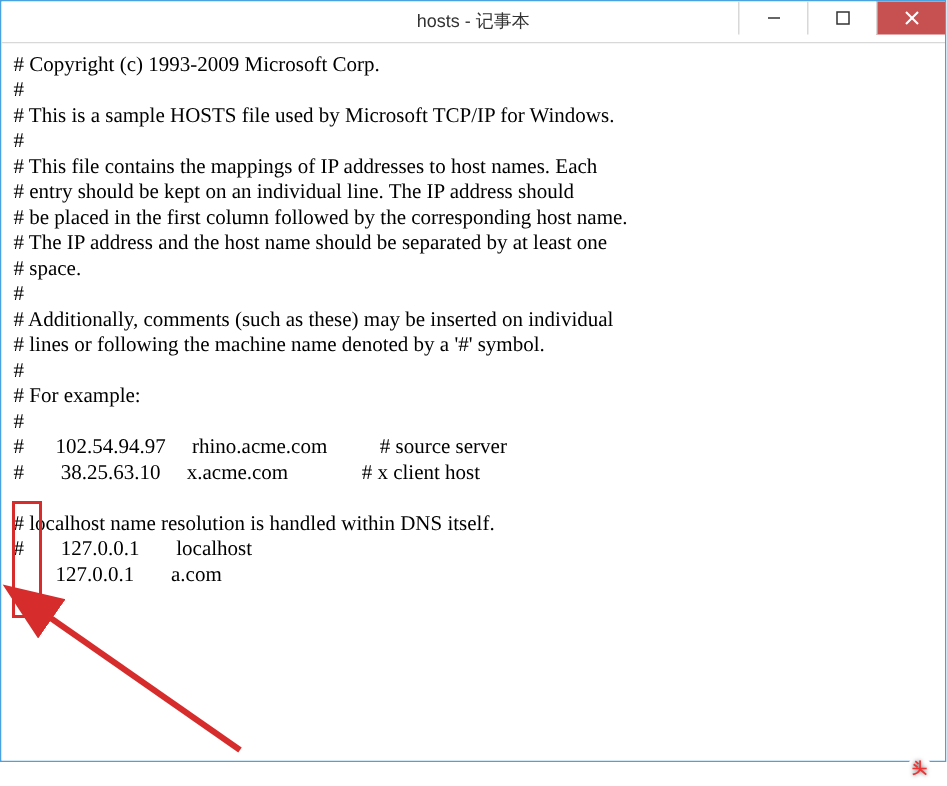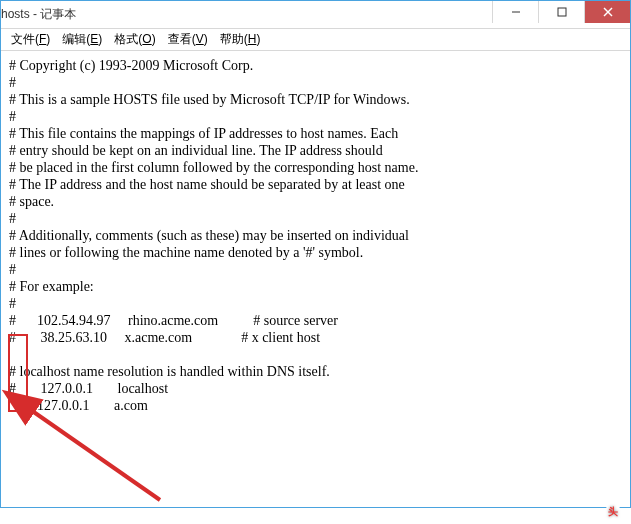--- a/index.html
+++ b/index.html
@@ -17,21 +17,21 @@
   display: flex; flex-direction: column;
 }
 .titlebar {
   height: 28px;
   background: #fff;
   border-bottom: 1px solid #d8d8d8;
   display: flex; align-items: center;
   position: relative;
 }
 .title-text {
-  flex: 1; text-align: left;
+  flex: 1; text-align: center;
   font-size: 12px; color: #333;
 }
 .win-controls {
   position: absolute; right: 0; top: 0;
   display: flex; height: 22px;
 }
 .win-btn {
   width: 46px; height: 22px;
   display: flex; align-items: center; justify-content: center;
   font-size: 11px; color: #333;
@@ -110,27 +110,20 @@
       </div>
       <div class="win-btn close">
         <svg width="10" height="10">
             <line x1="1" y1="1" x2="9" y2="9" stroke="#fff" stroke-width="1.4"></line>
             <line x1="9" y1="1" x2="1" y2="9" stroke="#fff" stroke-width="1.4"></line>
           </svg>
       </div>
     </div>
   </div>
 
-  <div class="menubar">
-    <span class="menu-item"><span>文件</span>(<u>F</u>)</span>
-    <span class="menu-item"><span>编辑</span>(<u>E</u>)</span>
-    <span class="menu-item"><span>格式</span>(<u>O</u>)</span>
-    <span class="menu-item"><span>查看</span>(<u>V</u>)</span>
-    <span class="menu-item"><span>帮助</span>(<u>H</u>)</span>
-  </div>
 
   <div class="content" id="content"># Copyright (c) 1993-2009 Microsoft Corp.
 #
 # This is a sample HOSTS file used by Microsoft TCP/IP for Windows.
 #
 # This file contains the mappings of IP addresses to host names. Each
 # entry should be kept on an individual line. The IP address should
 # be placed in the first column followed by the corresponding host name.
 # The IP address and the host name should be separated by at least one
 # space.

